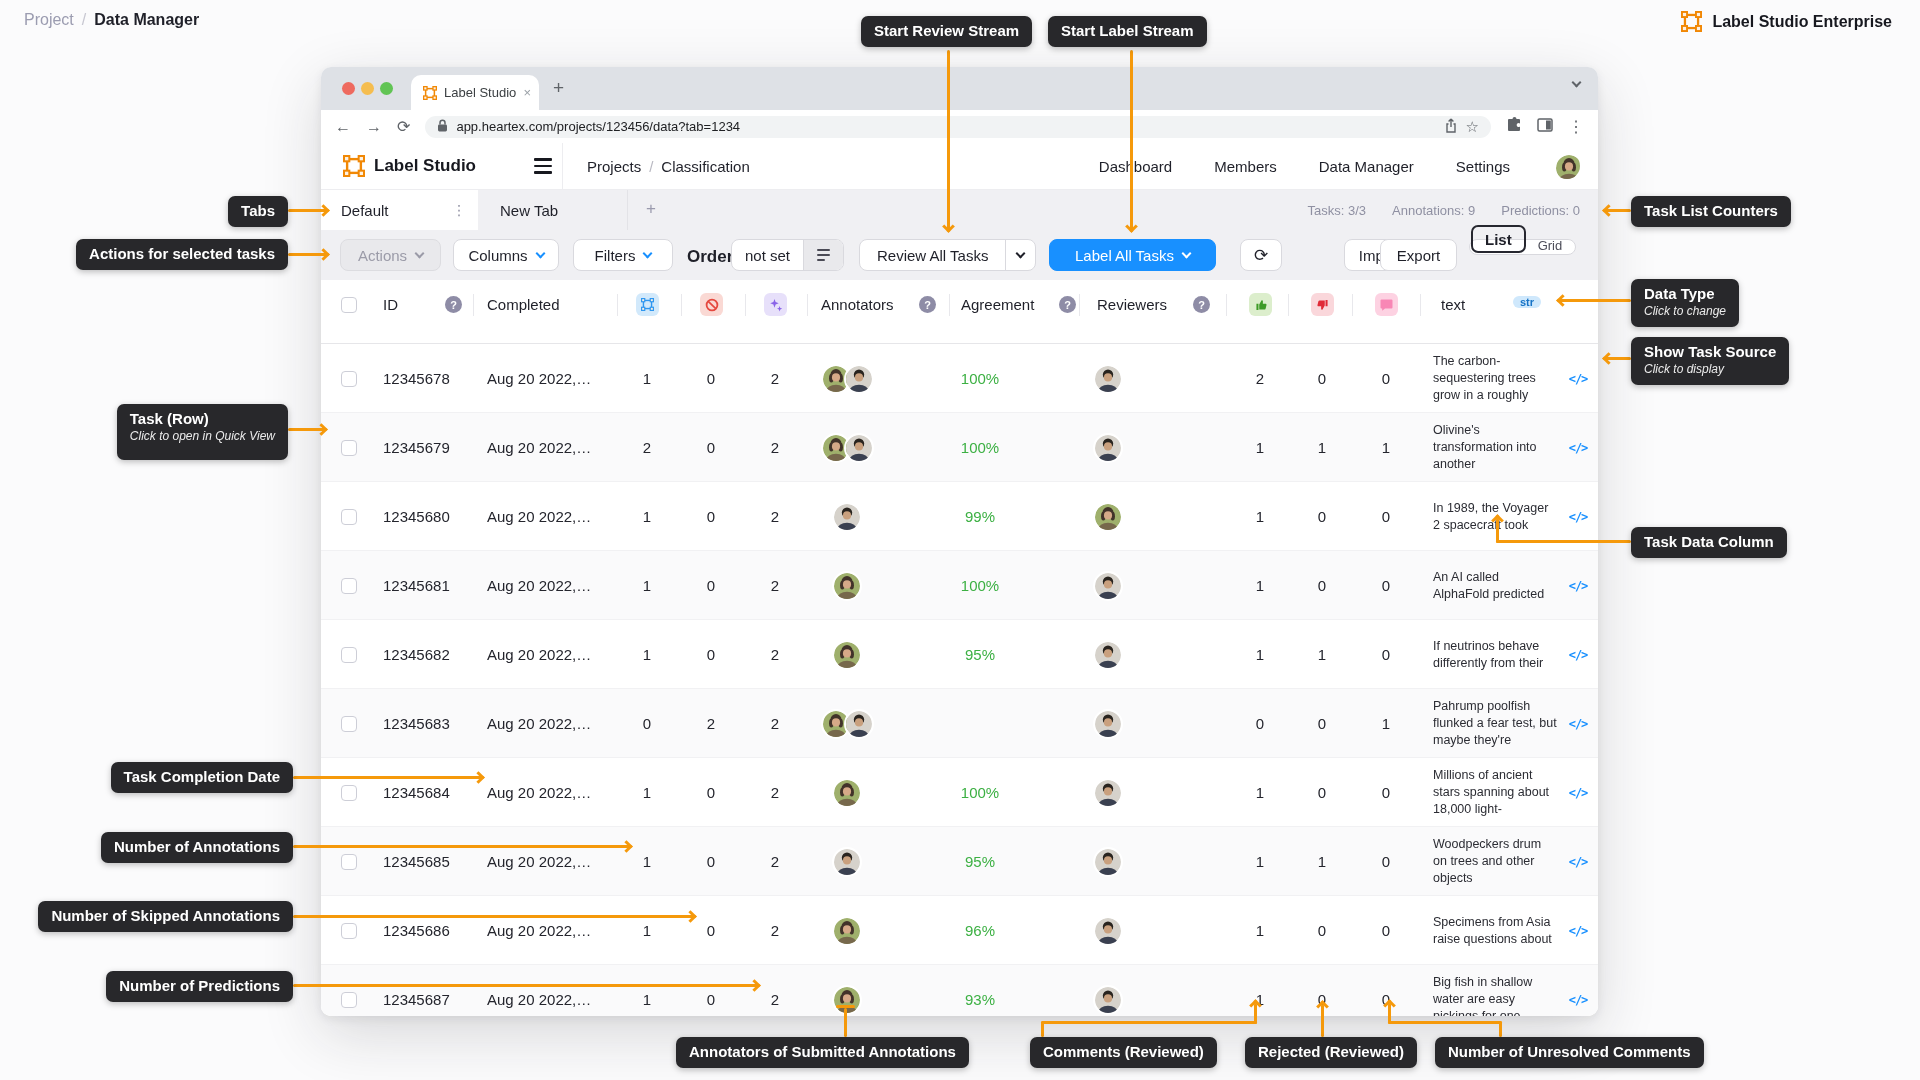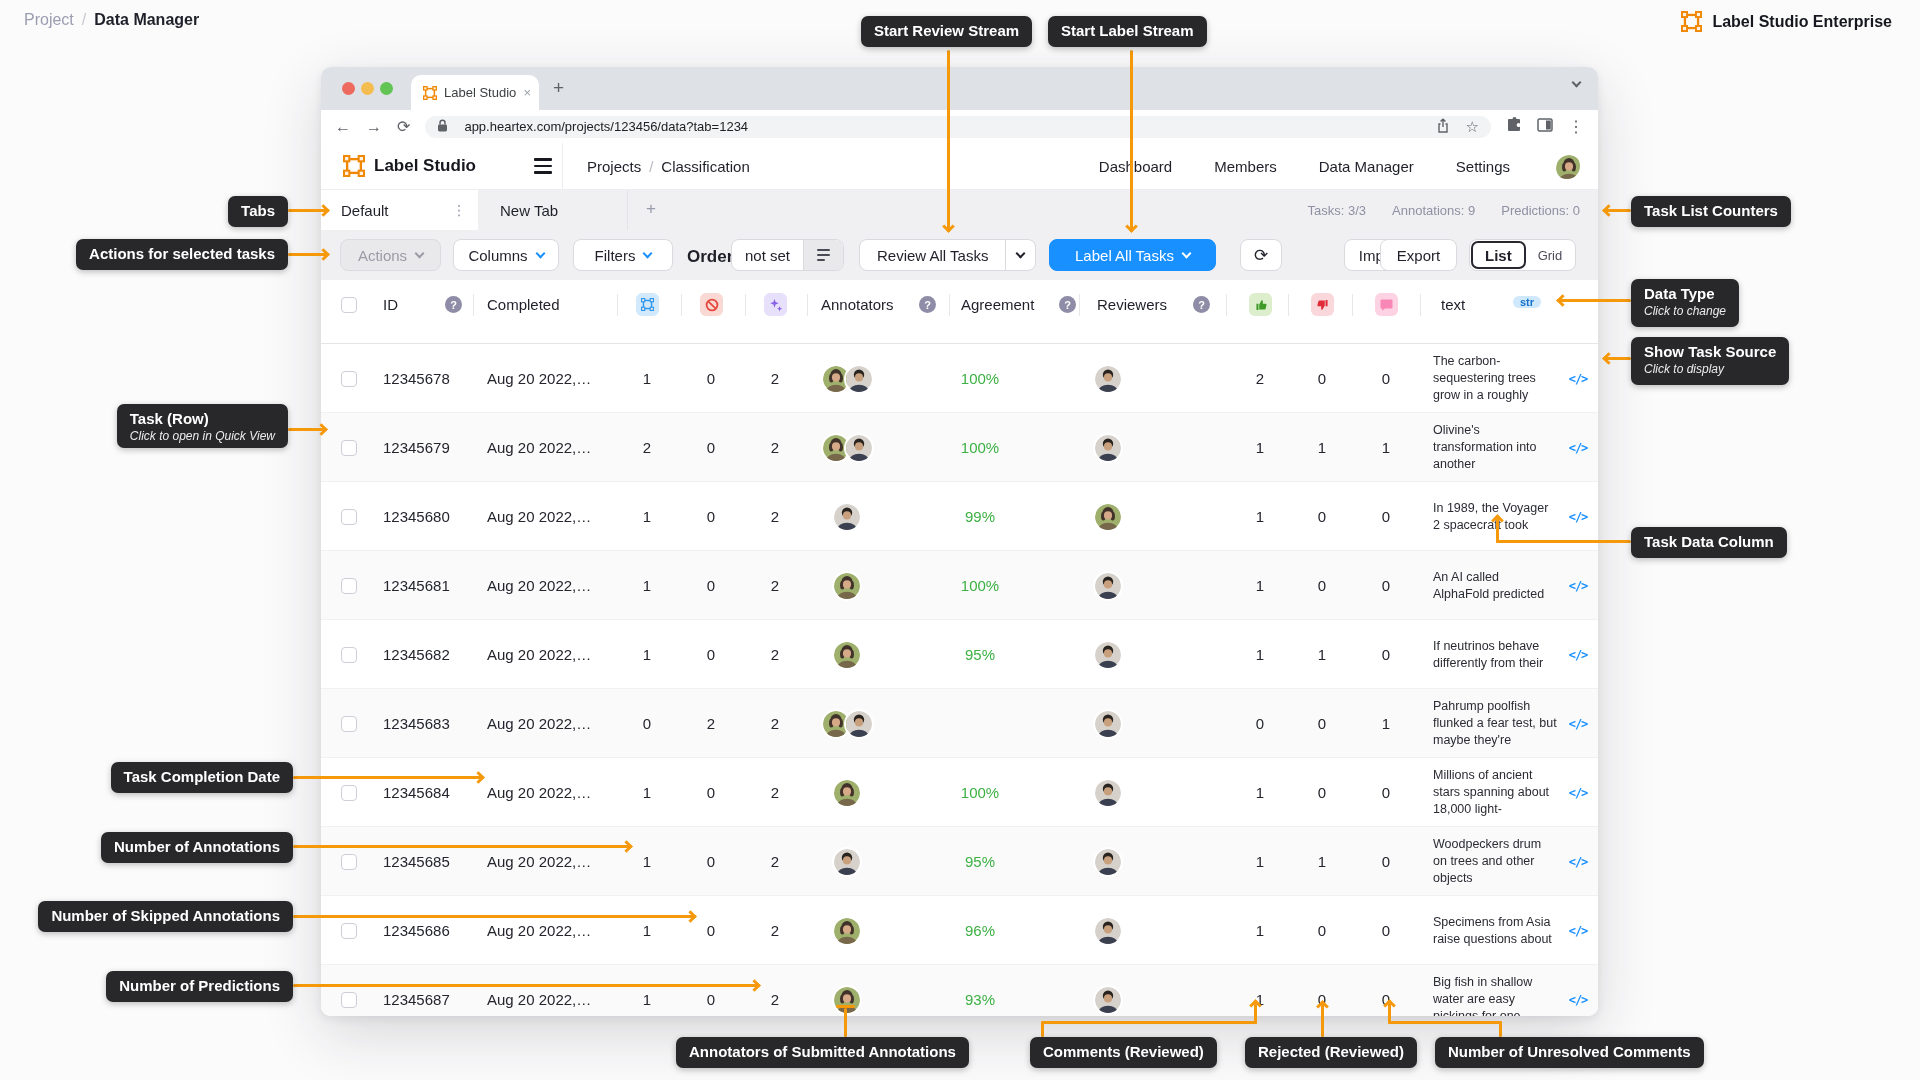--- a/index.html
+++ b/index.html
@@ -19,21 +19,21 @@
   .bw-tabs{height:43px;background:#dee1e6;position:relative;flex:none}
   .tl{position:absolute;top:15px;width:13px;height:13px;border-radius:50%}
   .tl.r{left:21px;background:#ee6a5f}.tl.y{left:40px;background:#f5bd4f}.tl.g{left:59px;background:#61c454}
   .chrome-tab{position:absolute;left:90px;top:8px;width:128px;height:35px;background:#fff;border-radius:10px 10px 0 0;
       display:flex;align-items:center;gap:7px;padding:0 8px 0 12px;font-size:13px;color:#3c4043}
   .chrome-tab .x{margin-left:auto;color:#9aa0a6;font-size:13px}
   .newtab-plus{position:absolute;left:232px;top:10px;font-size:19px;color:#5f6368}
   .tabs-chev{position:absolute;right:18px;top:16px}
   .bw-url{height:33px;background:#fff;display:flex;align-items:center;padding:0 14px;gap:15px;flex:none}
   .navic{font-size:16px;color:#5f6368;line-height:1}
-  .url-pill{flex:1;height:22px;background:#f1f3f4;border-radius:13px;display:flex;align-items:center;gap:16px;padding:0 12px;font-size:13px;color:#202124}
+  .url-pill{flex:1;height:22px;background:#f1f3f4;border-radius:13px;display:flex;align-items:center;gap:8px;padding:0 12px;font-size:13px;color:#202124}
   .url-pill .txt{flex:1}
   .bw-appbar{height:47px;background:#fff;border-bottom:1px solid #ededf0;position:relative;display:flex;align-items:center;flex:none}
   .app-logo{display:flex;align-items:center;gap:9px;margin-left:22px;font-size:17px;font-weight:700;color:#17181f}
   .burger{margin-left:58px;display:flex;flex-direction:column;gap:4px}
   .burger i{display:block;width:18px;height:2.4px;background:#17181f;border-radius:1px}
   .app-divider{position:absolute;left:241px;top:0;height:100%;width:1px;background:#ededf0}
   .app-crumbs{position:absolute;left:266px;font-size:15px;font-weight:500;display:flex;gap:8px}
   .app-crumbs .sep{color:#b9b9c2;font-weight:400}
   .app-nav{position:absolute;right:16px;display:flex;align-items:center;gap:42px;font-size:15px;font-weight:500}
   .app-nav .avatar{width:30px;height:30px}
@@ -53,21 +53,21 @@
   .chev.blue{border-color:#1890ff}.chev.gray{border-color:#9b9ba8}.chev.white{border-color:#fff}
   .order-label{position:absolute;left:366px;top:17px;font-size:17px;font-weight:700;color:#1f2029}
   .seg{position:absolute;top:9px;height:32px;display:flex;border:1px solid #d9d9de;border-radius:8px;overflow:hidden;background:#fff}
   .seg .s{display:flex;align-items:center;justify-content:center;padding:0 13px;font-size:15px;font-weight:500}
   .seg .s + .s{border-left:1px solid #d9d9de}
   .seg .s.gray{background:#e9e9ec}
   .sort-ic{display:flex;flex-direction:column;gap:3px}
   .sort-ic i{display:block;height:2px;background:#4a4a55;border-radius:1px}
   .sort-ic i:nth-child(1){width:13px}.sort-ic i:nth-child(2){width:13px}.sort-ic i:nth-child(3){width:8px}
   .btn.primary{background:#1890ff;border-color:#1890ff;color:#fff}
-  .listgrid{position:absolute;left:1148px;top:9px;height:32px;display:flex;align-items:center;border:1px solid #d9d9de;border-radius:8px;background:#fff;padding:1px}
+  .listgrid{position:absolute;left:1148px;top:9px;height:16px;display:flex;align-items:flex-end;border:1px solid #d9d9de;border-radius:8px;background:#fff;padding:1px}
   .listgrid .l{border:2px solid #26272f;border-radius:7px;height:28px;display:flex;align-items:center;padding:0 12px;font-size:15px;font-weight:600}
   .listgrid .g{padding:0 12px;font-size:13px;font-weight:500;color:#4c4d58}
 
   
   .bw-thead{height:64px;background:#fff;border-bottom:1px solid #e6e6e9;position:relative;flex:none;font-size:15px;font-weight:500}
   .bw-thead .lbl{position:absolute;top:16px}
   .help{width:17px;height:17px;border-radius:50%;background:#8e8ca6;color:#fff;font-size:11px;font-weight:700;
         display:flex;align-items:center;justify-content:center;position:absolute;top:16px}
   .tile{width:23px;height:23px;border-radius:6px;display:flex;align-items:center;justify-content:center;position:absolute;top:13px}
   .sepv{position:absolute;top:14px;width:1px;height:22px;background:#e8e8ec}
@@ -751,21 +751,21 @@
   </div>
 
   <div class="co" style="right:1632px;top:196px"><span>Tabs</span></div>
   <div class="al" style="left:288px;top:209px;width:40px;height:3px"></div>
     <i class="ah right" style="left:319px;top:206px"></i>
 
   <div class="co" style="right:1632px;top:239px"><span>Actions for selected tasks</span></div>
   <div class="al" style="left:288px;top:253px;width:40px;height:3px"></div>
     <i class="ah right" style="left:319px;top:250px"></i>
 
-  <div class="co" style="right:1632px;top:404px;padding:6px 13px 4px">
+  <div class="co" style="right:1632px;top:404px;padding:6px 13px 16px">
     <span>Task (Row)</span><span class="sub">Click to open in Quick View</span></div>
   <div class="al" style="left:288px;top:428px;width:38px;height:3px"></div>
     <i class="ah right" style="left:317px;top:425px"></i>
 
   <div class="co" style="right:1627px;top:762px"><span>Task Completion Date</span></div>
   <div class="al" style="left:293px;top:776px;width:190px;height:3px"></div>
     <i class="ah right" style="left:474px;top:773px"></i>
 
   <div class="co" style="right:1627px;top:832px"><span>Number of Annotations</span></div>
   <div class="al" style="left:293px;top:845px;width:338px;height:3px"></div>

